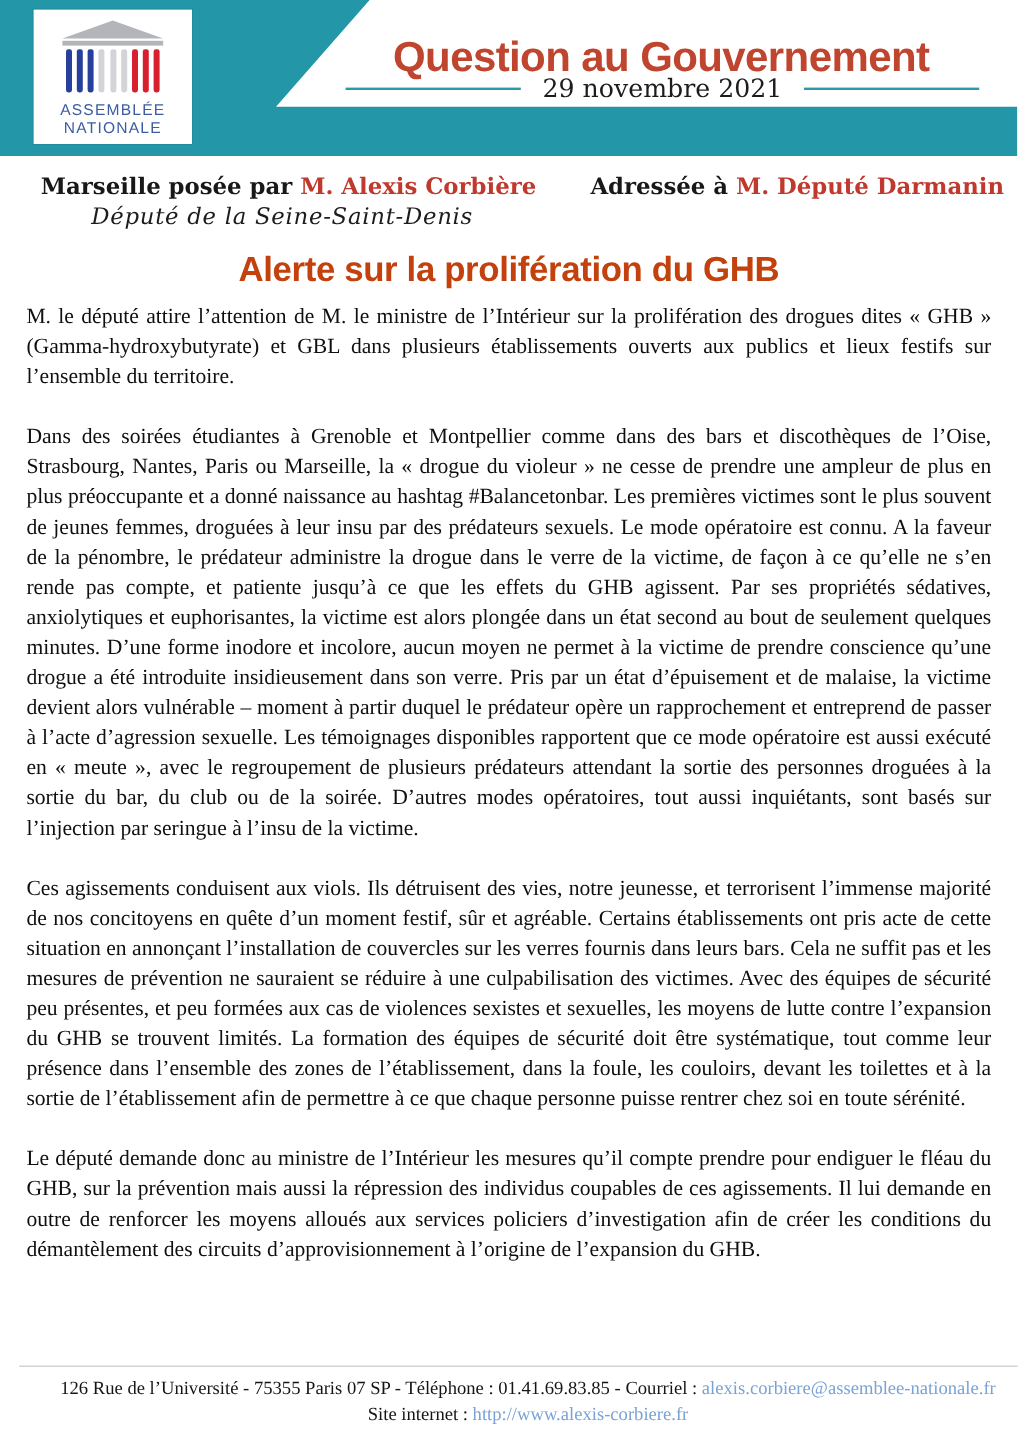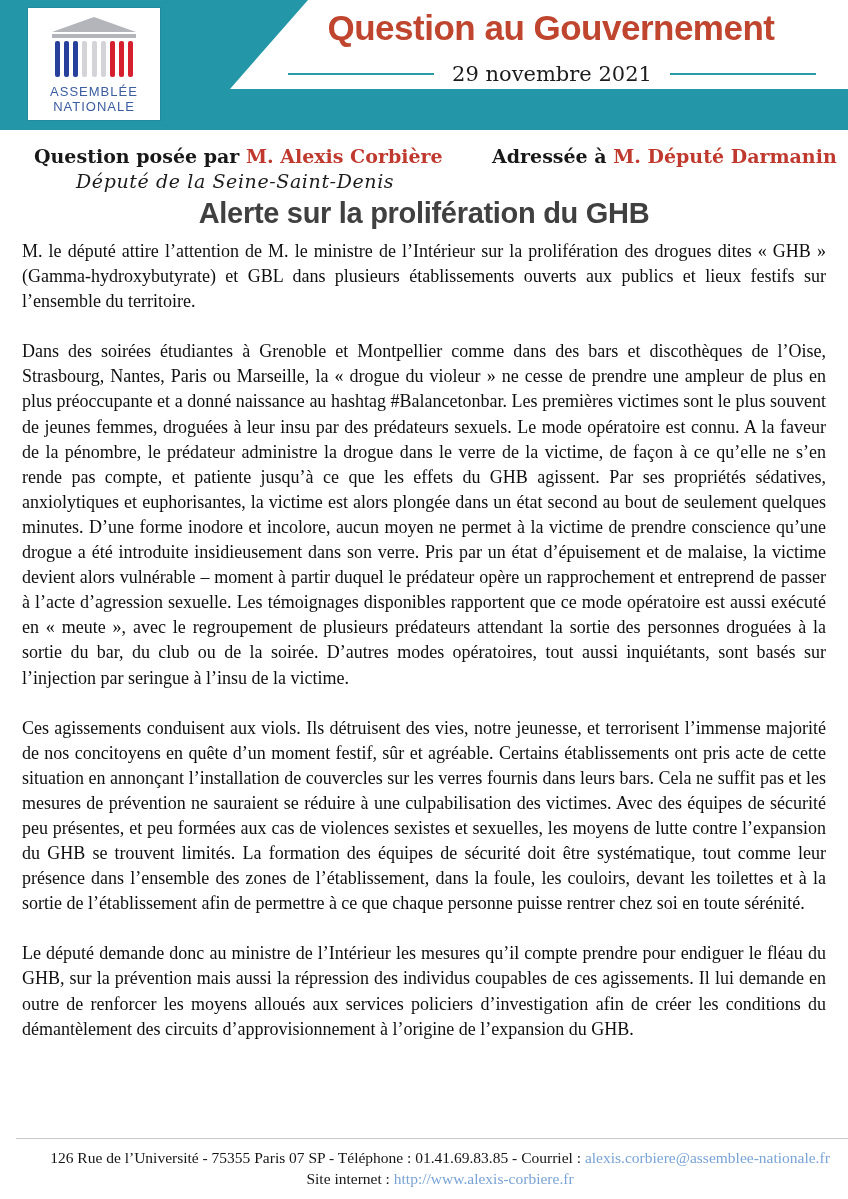--- a/index.html
+++ b/index.html
@@ -24,39 +24,39 @@
   .columns{width:78px;height:36px;margin-top:3px;display:flex;justify-content:space-between;align-items:flex-start;}
   .col{width:5px;height:36px;border-radius:2px;}
   .col.b{background:#27409b;}
   .col.w{background:#d4d4d8;}
   .col.r{background:#d6202f;}
   .logo-text{
     margin-top:7px;font-family:"Liberation Sans",sans-serif;font-size:13px;
     letter-spacing:1px;line-height:15px;color:#3c5ca0;text-align:center;white-space:nowrap;
   }
   .header-title{
-    position:absolute;left:280px;top:8px;width:542px;text-align:center;
+    position:absolute;left:280px;top:28px;width:542px;text-align:center;
     font-family:"Liberation Sans",sans-serif;font-weight:bold;font-size:35px;
     letter-spacing:-0.5px;color:#c0452f;
   }
   .date-row{position:absolute;left:288px;top:62px;width:528px;display:flex;align-items:center;gap:18px;}
   .date-line{flex:1;height:2px;background:#2a9aa9;}
   .date-text{font-family:"DejaVu Serif",serif;font-size:21px;color:#1c1c1c;white-space:nowrap;}
   
   .meta{display:flex;padding:15px 34px 0 34px;}
   .meta-col{min-width:0;}
   .meta-col.left{width:458px;}
   .meta-col.right{flex:1;}
   .meta-line1{font-family:"DejaVu Serif",serif;font-weight:bold;font-size:19px;color:#181818;white-space:nowrap;}
   .meta-name{color:#c0392e;}
   .meta-line2{font-family:"DejaVu Serif",serif;font-style:italic;font-size:19px;letter-spacing:0.6px;color:#1c1c1c;margin-top:3px;white-space:nowrap;margin-left:42px;}
   
   .question-title{
     text-align:center;font-family:"Liberation Sans",sans-serif;font-weight:bold;
-    font-size:29px;color:#404040;margin:5px 0 9px 0;letter-spacing:-0.3px;
+    font-size:29px;color:#c2410c;margin:17px 0 9px 0;letter-spacing:-0.3px;
   }
   .body-text{margin:0 22px;}
   .body-text p{
     font-size:18px;line-height:25.1px;text-align:justify;margin:0 0 25px 0;color:#0f0f0f;
   }
   
   .footer{
     position:absolute;left:0;bottom:0;width:100%;text-align:center;
     border-top:1px solid #c9c9c9;padding:8px 0 10px 0;background:#fff;
     font-size:15.5px;color:#151515;line-height:21px;margin-left:16px;
@@ -93,21 +93,21 @@
 
   <div class="date-row">
     <div class="date-line"></div>
     <div class="date-text">29 novembre 2021</div>
     <div class="date-line"></div>
   </div>
 </div>
 
 <div class="meta">
   <div class="meta-col left">
-    <div class="meta-line1"><span>Question posée par </span><span class="meta-name">M. Alexis Corbière</span></div>
+    <div class="meta-line1"><span>Marseille posée par </span><span class="meta-name">M. Alexis Corbière</span></div>
     <div class="meta-line2">Député de la Seine-Saint-Denis</div>
   </div>
   <div class="meta-col right">
     <div class="meta-line1"><span>Adressée à </span><span class="meta-name">M. Député Darmanin</span></div>
   </div>
 </div>
 
 <div class="question-title">Alerte sur la prolifération du GHB</div>
 
 <div class="body-text">

